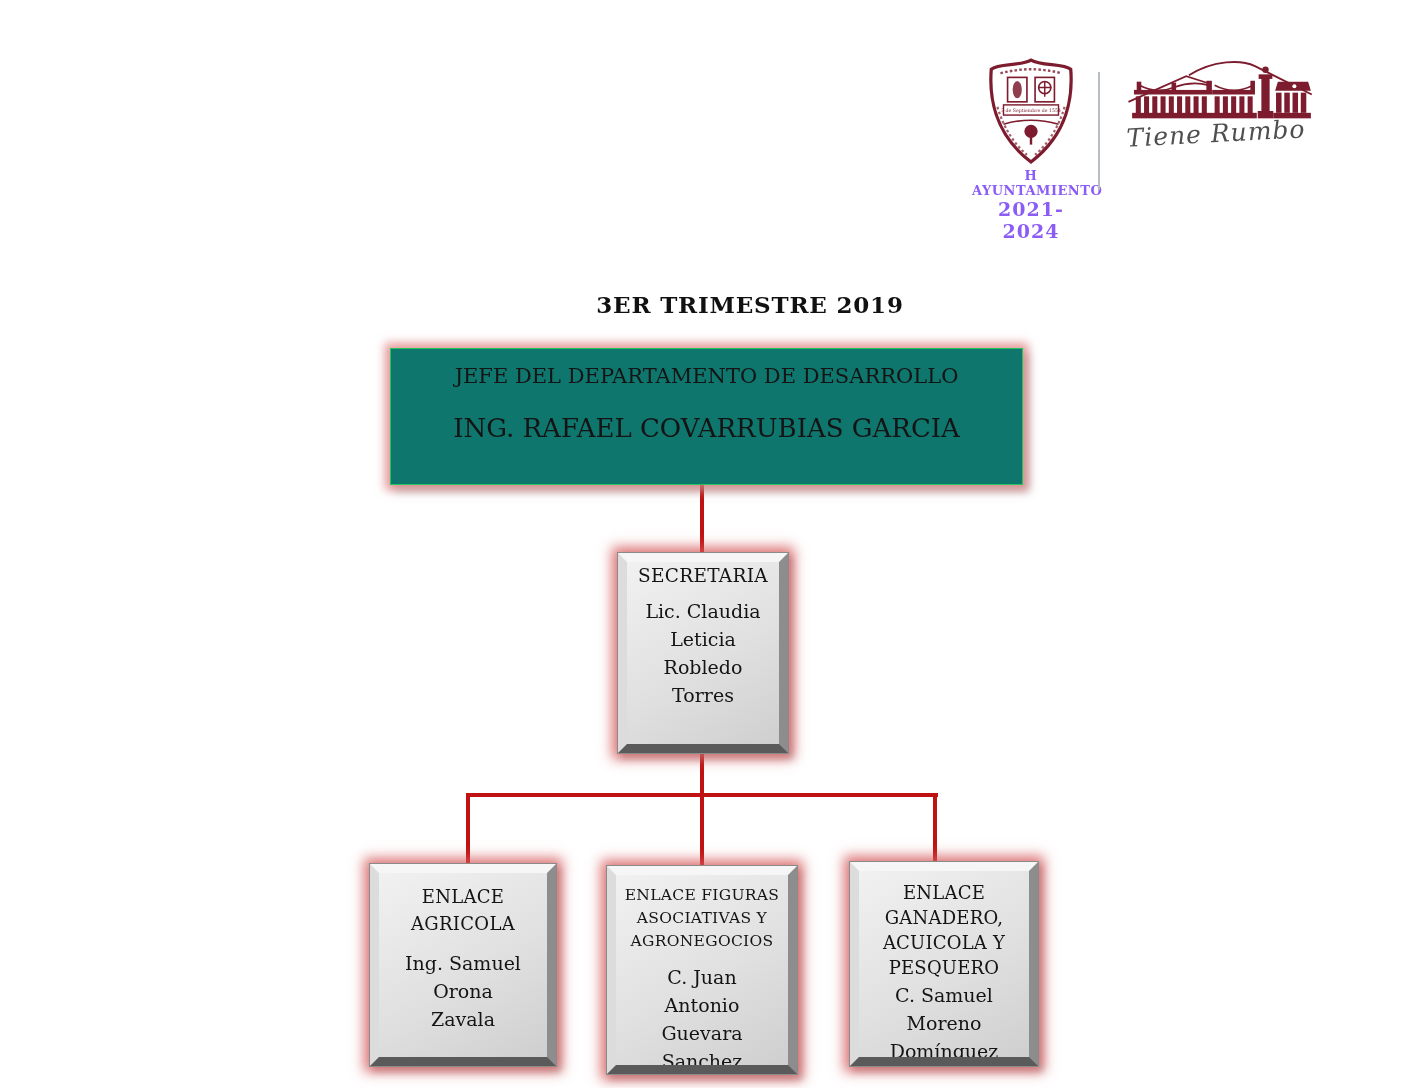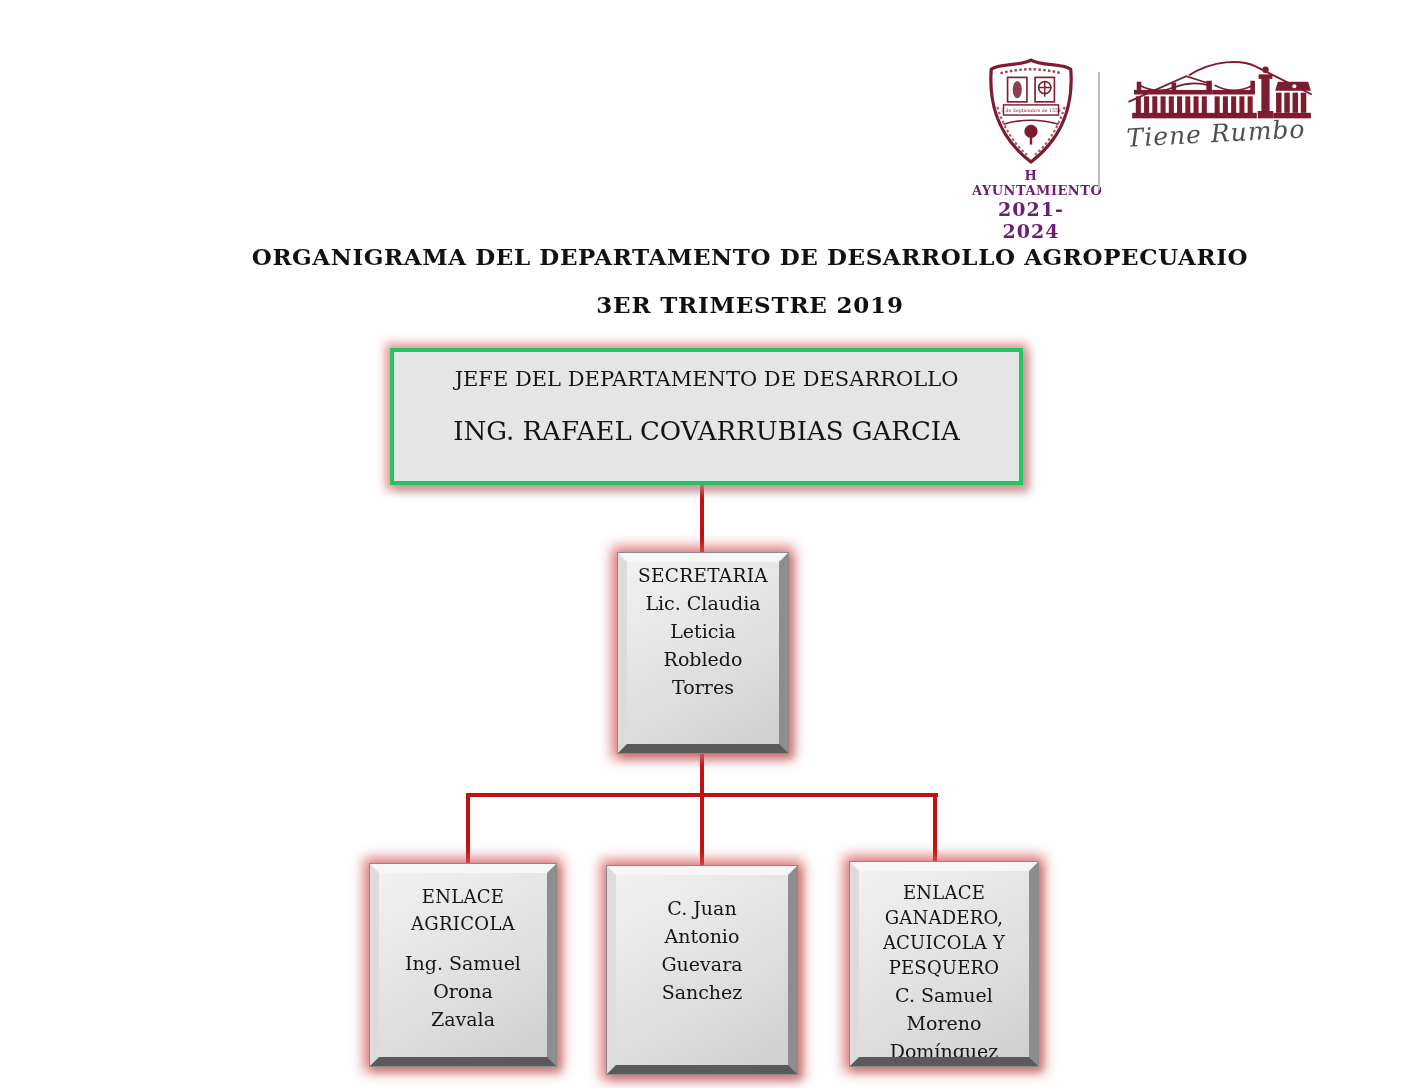--- a/index.html
+++ b/index.html
@@ -3,21 +3,21 @@
 <meta charset="utf-8">
 <style>
   html,body{margin:0;padding:0;background:#ffffff;}
   .page{
     position:relative;width:1408px;height:1088px;background:#ffffff;
     font-family:"DejaVu Serif","Liberation Serif",serif;color:#141414;overflow:hidden;
   }
 
   
   .logos{position:absolute;left:972px;top:56px;display:flex;align-items:flex-start;}
-  .crest{width:118px;text-align:center;color:#701a75;}
+  .crest{width:118px;text-align:center;color:#8b5cf6;}
   .crest svg{display:block;margin:0 auto;}
   .crest-l1{font-size:13px;font-weight:bold;letter-spacing:.5px;margin-top:2px;}
   .crest-l2{font-size:19px;font-weight:bold;letter-spacing:1px;}
   .logo-divider{width:2px;height:118px;background:#b9bdc4;margin:16px 10px 0 8px;}
   .brand{width:212px;text-align:center;color:#7d1c2e;}
   .brand svg{display:block;margin:0 auto;}
   .wordmark{line-height:36px;font-weight:bold;white-space:nowrap;margin-top:-2px;}
   .wm-big{font-size:40px;}
   .wm-mid{font-size:29px;letter-spacing:1.5px;}
   .tagline{font-size:25px;font-style:italic;color:#4f4f4f;margin-top:-3px;transform:rotate(-3deg);letter-spacing:1px;}
@@ -26,38 +26,38 @@
   .title-block{position:absolute;left:92px;width:1316px;text-align:center;font-weight:bold;color:#111;}
   .title-1{top:243px;font-size:23px;letter-spacing:.6px;}
   .title-2{top:291px;font-size:23px;letter-spacing:.8px;}
 
   
   .conn{position:absolute;background:#c01212;z-index:1;}
 
   
   .rootbox{
     position:absolute;left:390px;top:348px;width:633px;height:137px;box-sizing:border-box;
-    background:#e5e5e5;border:4px solid #22c55e;z-index:2;text-align:center;
+    background:#0f766e;border:1px solid #22c55e;z-index:2;text-align:center;
     box-shadow:0 0 9px 5px rgba(219,120,120,.75), 5px 6px 8px 1px rgba(140,140,140,.45);
     padding-top:13px;
   }
   .rootbox .role{font-size:21px;line-height:29px;}
   .rootbox .name{font-size:26px;line-height:29px;margin-top:23px;}
 
   
   .bevel{
     position:absolute;box-sizing:border-box;z-index:2;text-align:center;overflow:hidden;
     border:9px solid;border-color:#f6f6f6 #8d8d8d #5a5a5a #dcdcdc;
     background:linear-gradient(150deg,#f1f1f1 0%,#e0e0e0 55%,#cfcfcf 100%);
     box-shadow:0 0 12px 6px rgba(214,92,92,.85), 4px 5px 6px 1px rgba(120,120,120,.4);
     outline:1px solid #8a8a8a;
   }
   .secretaria{left:618px;top:553px;width:170px;height:200px;padding-top:1px;}
   .secretaria .role{font-size:18.5px;line-height:26px;letter-spacing:.3px;}
-  .secretaria .name{font-size:19px;line-height:28px;margin-top:0;}
+  .secretaria .name{font-size:19px;line-height:28px;margin-top:8px;}
 
   .child-0{left:370px;top:864px;width:186px;height:202px;padding-top:10px;}
   .child-1{left:607px;top:866px;width:190px;height:208px;padding-top:9px;}
   .child-2{left:850px;top:862px;width:188px;height:204px;padding-top:9px;}
   .child-0 .role{font-size:18px;line-height:27px;letter-spacing:.3px;}
   .child-0 .name{font-size:19px;line-height:28px;margin-top:12px;}
   .child-1 .role{font-size:15.5px;line-height:23px;letter-spacing:.3px;}
   .child-1 .name{font-size:19px;line-height:28px;margin-top:10px;}
   .child-2 .role{font-size:18px;line-height:25px;letter-spacing:.2px;}
   .child-2 .name{font-size:19px;line-height:28px;margin-top:1px;}
@@ -129,21 +129,20 @@
             <rect x="182" y="40" width="6" height="22"></rect>
           <rect x="191" y="40" width="6" height="22"></rect>
             <rect x="200" y="40" width="6" height="22"></rect>
         </g>
         <rect x="170" y="62" width="41" height="6" fill="#7d1c2e"></rect>
       </svg>
       <div class="tagline">Tiene Rumbo</div>
     </div>
   </div>
 
-  <div class="title-block title-1">ORGANIGRAMA DEL DEPARTAMENTO DE DESARROLLO AGROPECUARIO</div>
   <div class="title-block title-2">3ER TRIMESTRE 2019</div>
 
   <div class="conn" style="left:700px;top:484px;width:4px;height:70px;"></div>
   <div class="conn" style="left:700px;top:751px;width:4px;height:44px;"></div>
   <div class="conn" style="left:466px;top:793px;width:472px;height:4px;"></div>
   <div class="conn" style="left:466px;top:795px;width:4px;height:72px;"></div>
   <div class="conn" style="left:700px;top:795px;width:4px;height:74px;"></div>
   <div class="conn" style="left:933px;top:795px;width:4px;height:70px;"></div>
 
   <div class="rootbox">
@@ -169,20 +168,25 @@
         <div>AGRICOLA</div>
       </div>
     <div class="name">
         <div>Ing. Samuel</div>
         <div>Orona</div>
         <div>Zavala</div>
       </div>
   </div>
 
   <div class="bevel child-1">
+    <div class="role">
+        <div>ENLACE FIGURAS</div>
+        <div>ASOCIATIVAS Y</div>
+        <div>AGRONEGOCIOS</div>
+      </div>
     <div class="name">
         <div>C. Juan</div>
         <div>Antonio</div>
         <div>Guevara</div>
         <div>Sanchez</div>
       </div>
   </div>
 
   <div class="bevel child-2">
     <div class="role">

